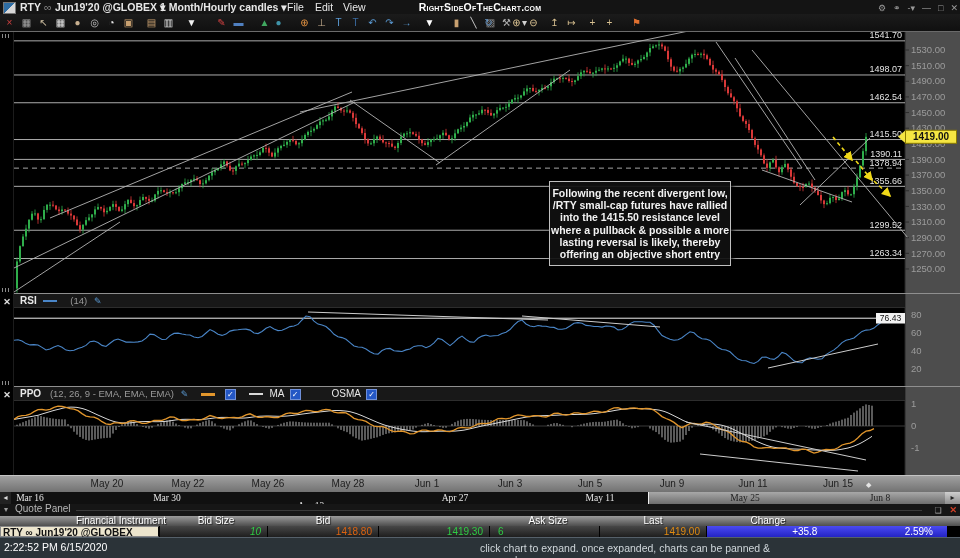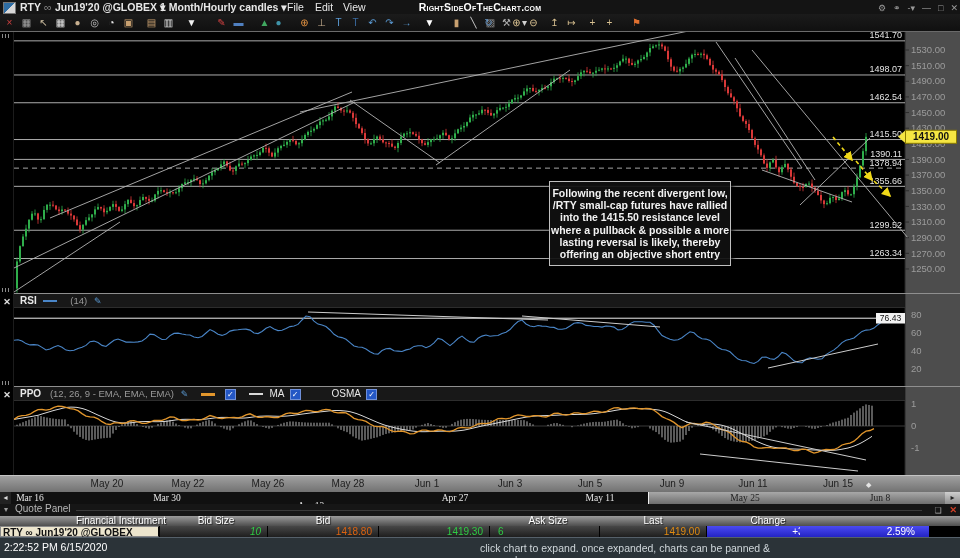--- a/index.html
+++ b/index.html
@@ -56,21 +56,21 @@
   #qp-cols .ch{position:absolute;top:-1px;transform:translateX(-50%);color:#fff;font-size:10px;text-shadow:1px 1px 1px #222;white-space:nowrap;}
   #qp-row{left:0;top:526px;width:960px;height:11px;font-size:10px;line-height:11px;}
   #qp-row .cell{position:absolute;top:0;height:11px;background:linear-gradient(#474747,#1e1e1e);border-right:1px solid #000;text-align:right;white-space:nowrap;}
   #cell-instr{left:0;width:159px;background:#ece5cd !important;color:#111;text-align:left !important;font-weight:bold;padding-left:2px;border:1px solid #888;box-sizing:border-box;}
   #cell-bidsize{left:160px;width:108px;color:#2ecc44;padding-right:6px;box-sizing:border-box;font-style:italic;}
   #cell-bid{left:268px;width:111px;color:#dd6310;padding-right:6px;box-sizing:border-box;}
   #cell-ask{left:379px;width:111px;color:#2ecc44;padding-right:6px;box-sizing:border-box;}
   #cell-asksize{left:490px;width:110px;color:#2ecc44;text-align:left !important;padding-left:8px;box-sizing:border-box;}
   #cell-last{left:600px;width:107px;color:#e08a10;padding-right:6px;box-sizing:border-box;}
   #cell-change{left:707px;width:123px;background:linear-gradient(#4a4af2,#2424c4) !important;color:#fff;padding-right:6px;box-sizing:border-box;}
-  #cell-changepct{left:800px;width:130px;background:linear-gradient(#4a4af2,#2424c4) !important;color:#fff;padding-right:14px;box-sizing:border-box;}
+  #cell-changepct{left:818px;width:130px;background:linear-gradient(#4a4af2,#2424c4) !important;color:#fff;padding-right:14px;box-sizing:border-box;}
   
   #statusbar{left:0;top:537px;width:960px;height:21px;background:#2b3338;border-top:1px solid #55606a;color:#fff;font-size:10.5px;}
   #status-left{position:absolute;left:4px;top:3px;}
   #status-center{position:absolute;left:640px;top:4px;transform:translateX(-50%);color:#cfd6da;}
 </style>
 </head>
 <body>
 
 <div id="app">
 

